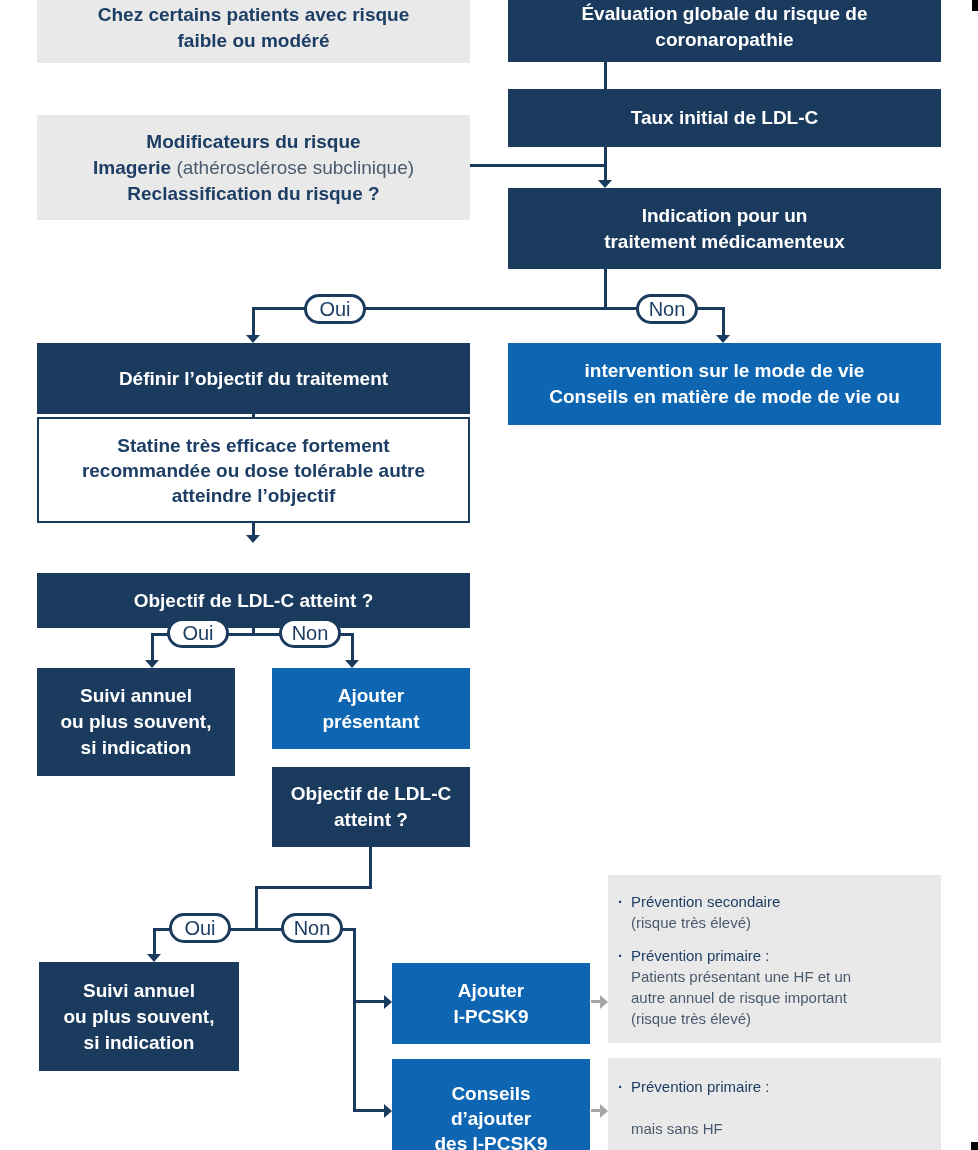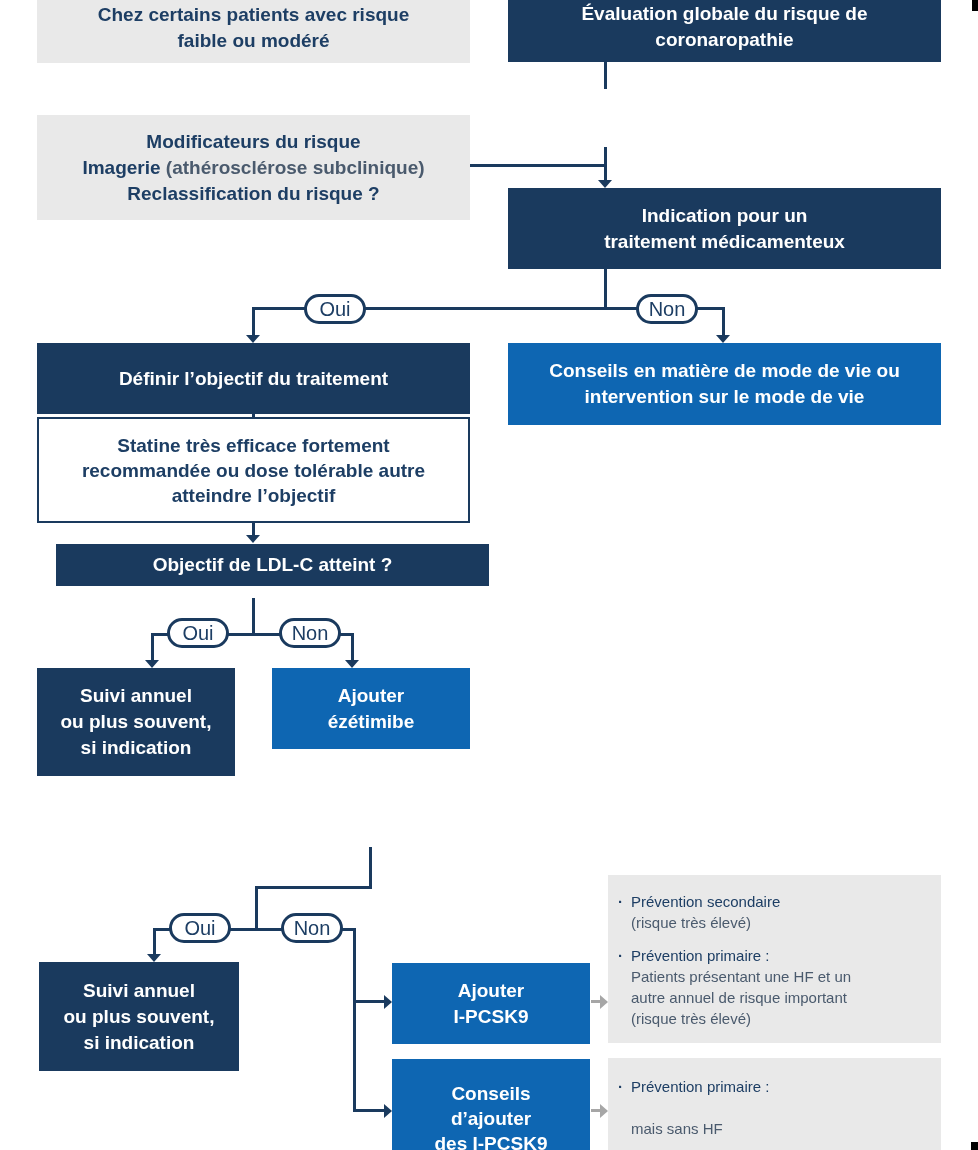--- a/index.html
+++ b/index.html
@@ -13,21 +13,21 @@
   .abs{position:absolute;}
   .node{
     display:flex;flex-direction:column;align-items:center;justify-content:center;
     text-align:center;font-weight:bold;font-size:19px;line-height:26px;
     box-sizing:border-box;z-index:2;
   }
   .navy{background:var(--navy_fill,#1a3a5e);color:var(--text_white,#ffffff);}
   .blue{background:var(--blue_fill,#0e66b2);color:var(--text_white,#ffffff);}
   .grayb{background:var(--box_gray,#e9e9e9);color:var(--text_navy,#1d3e64);}
   .outline{background:#ffffff;border:2px solid var(--navy_fill,#1a3a5e);color:var(--text_navy,#1d3e64);}
-  .reg{font-weight:bold;color:var(--text_slate,#4a5a6d);}
+  .reg{font-weight:normal;color:var(--text_slate,#4a5a6d);}
   .pill{
     background:#ffffff;border:3px solid var(--navy_fill,#1a3a5e);border-radius:17px;
     color:var(--text_navy,#1d3e64);font-size:20px;font-weight:normal;
     display:flex;align-items:center;justify-content:center;
     width:62px;height:30px;box-sizing:border-box;z-index:5;
   }
   .vline,.hline{background:var(--connector_navy,#1a3a5e);z-index:1;}
   .vline{width:3px;}
   .hline{height:3px;}
   .gline{background:var(--arrow_gray,#a6a6a6);}
@@ -90,20 +90,23 @@
   <div class="abs node grayb" style="left:37px;top:-8px;width:433px;height:71px;">
     <div>Chez certains patients avec risque</div>
     <div>faible ou modéré</div>
   </div>
 
   <div class="abs node navy" style="left:508px;top:-8px;width:433px;height:70px;">
     <div>Évaluation globale du risque de</div>
     <div>coronaropathie</div>
   </div>
 
+  <div class="abs node navy" style="left:508px;top:89px;width:433px;height:58px;">
+    <div>Taux initial de LDL-C</div>
+  </div>
 
   <div class="abs node grayb" style="left:37px;top:115px;width:433px;height:105px;">
     <div>Modificateurs du risque</div>
     <div><span>Imagerie</span><span class="reg"> (athérosclérose subclinique)</span></div>
     <div>Reclassification du risque ?</div>
   </div>
 
   <div class="abs node navy" style="left:508px;top:188px;width:433px;height:81px;">
     <div>Indication pour un</div>
     <div>traitement médicamenteux</div>
@@ -114,52 +117,56 @@
   </div>
   <div class="abs pill" style="left:636px;top:294px;">
     <span>Non</span>
   </div>
 
   <div class="abs node navy" style="left:37px;top:343px;width:433px;height:71px;">
     <div>Définir l’objectif du traitement</div>
   </div>
 
   <div class="abs node blue" style="left:508px;top:343px;width:433px;height:82px;">
+    <div>intervention sur le mode de vie</div>
     <div>Conseils en matière de mode de vie ou</div>
-    <div>intervention sur le mode de vie</div>
   </div>
 
   <div class="abs node outline" style="left:37px;top:417px;width:433px;height:106px;line-height:25px;">
     <div>Statine très efficace fortement</div>
     <div>recommandée ou dose tolérable autre</div>
     <div>atteindre l’objectif</div>
   </div>
 
-  <div class="abs node navy" style="left:37px;top:544px;width:433px;height:42px;margin-left:19px;">
+  <div class="abs node navy" style="left:37px;top:573px;width:433px;height:55px;">
     <div>Objectif de LDL-C atteint ?</div>
   </div>
 
   <div class="abs pill" style="left:167px;top:618px;">
     <span>Oui</span>
   </div>
   <div class="abs pill" style="left:279px;top:618px;">
     <span>Non</span>
   </div>
 
   <div class="abs node navy" style="left:37px;top:668px;width:198px;height:108px;">
     <div>Suivi annuel</div>
     <div>ou plus souvent,</div>
     <div>si indication</div>
   </div>
 
   <div class="abs node blue" style="left:272px;top:668px;width:198px;height:81px;">
     <div>Ajouter</div>
-    <div>ézétimibe</div>
-  </div>
-
+    <div>présentant</div>
+  </div>
+
+  <div class="abs node navy" style="left:272px;top:767px;width:198px;height:80px;">
+    <div>Objectif de LDL-C</div>
+    <div>atteint ?</div>
+  </div>
 
   <div class="abs pill" style="left:169px;top:913px;">
     <span>Oui</span>
   </div>
   <div class="abs pill" style="left:281px;top:913px;">
     <span>Non</span>
   </div>
 
   <div class="abs node navy" style="left:39px;top:962px;width:200px;height:109px;">
     <div>Suivi annuel</div>

